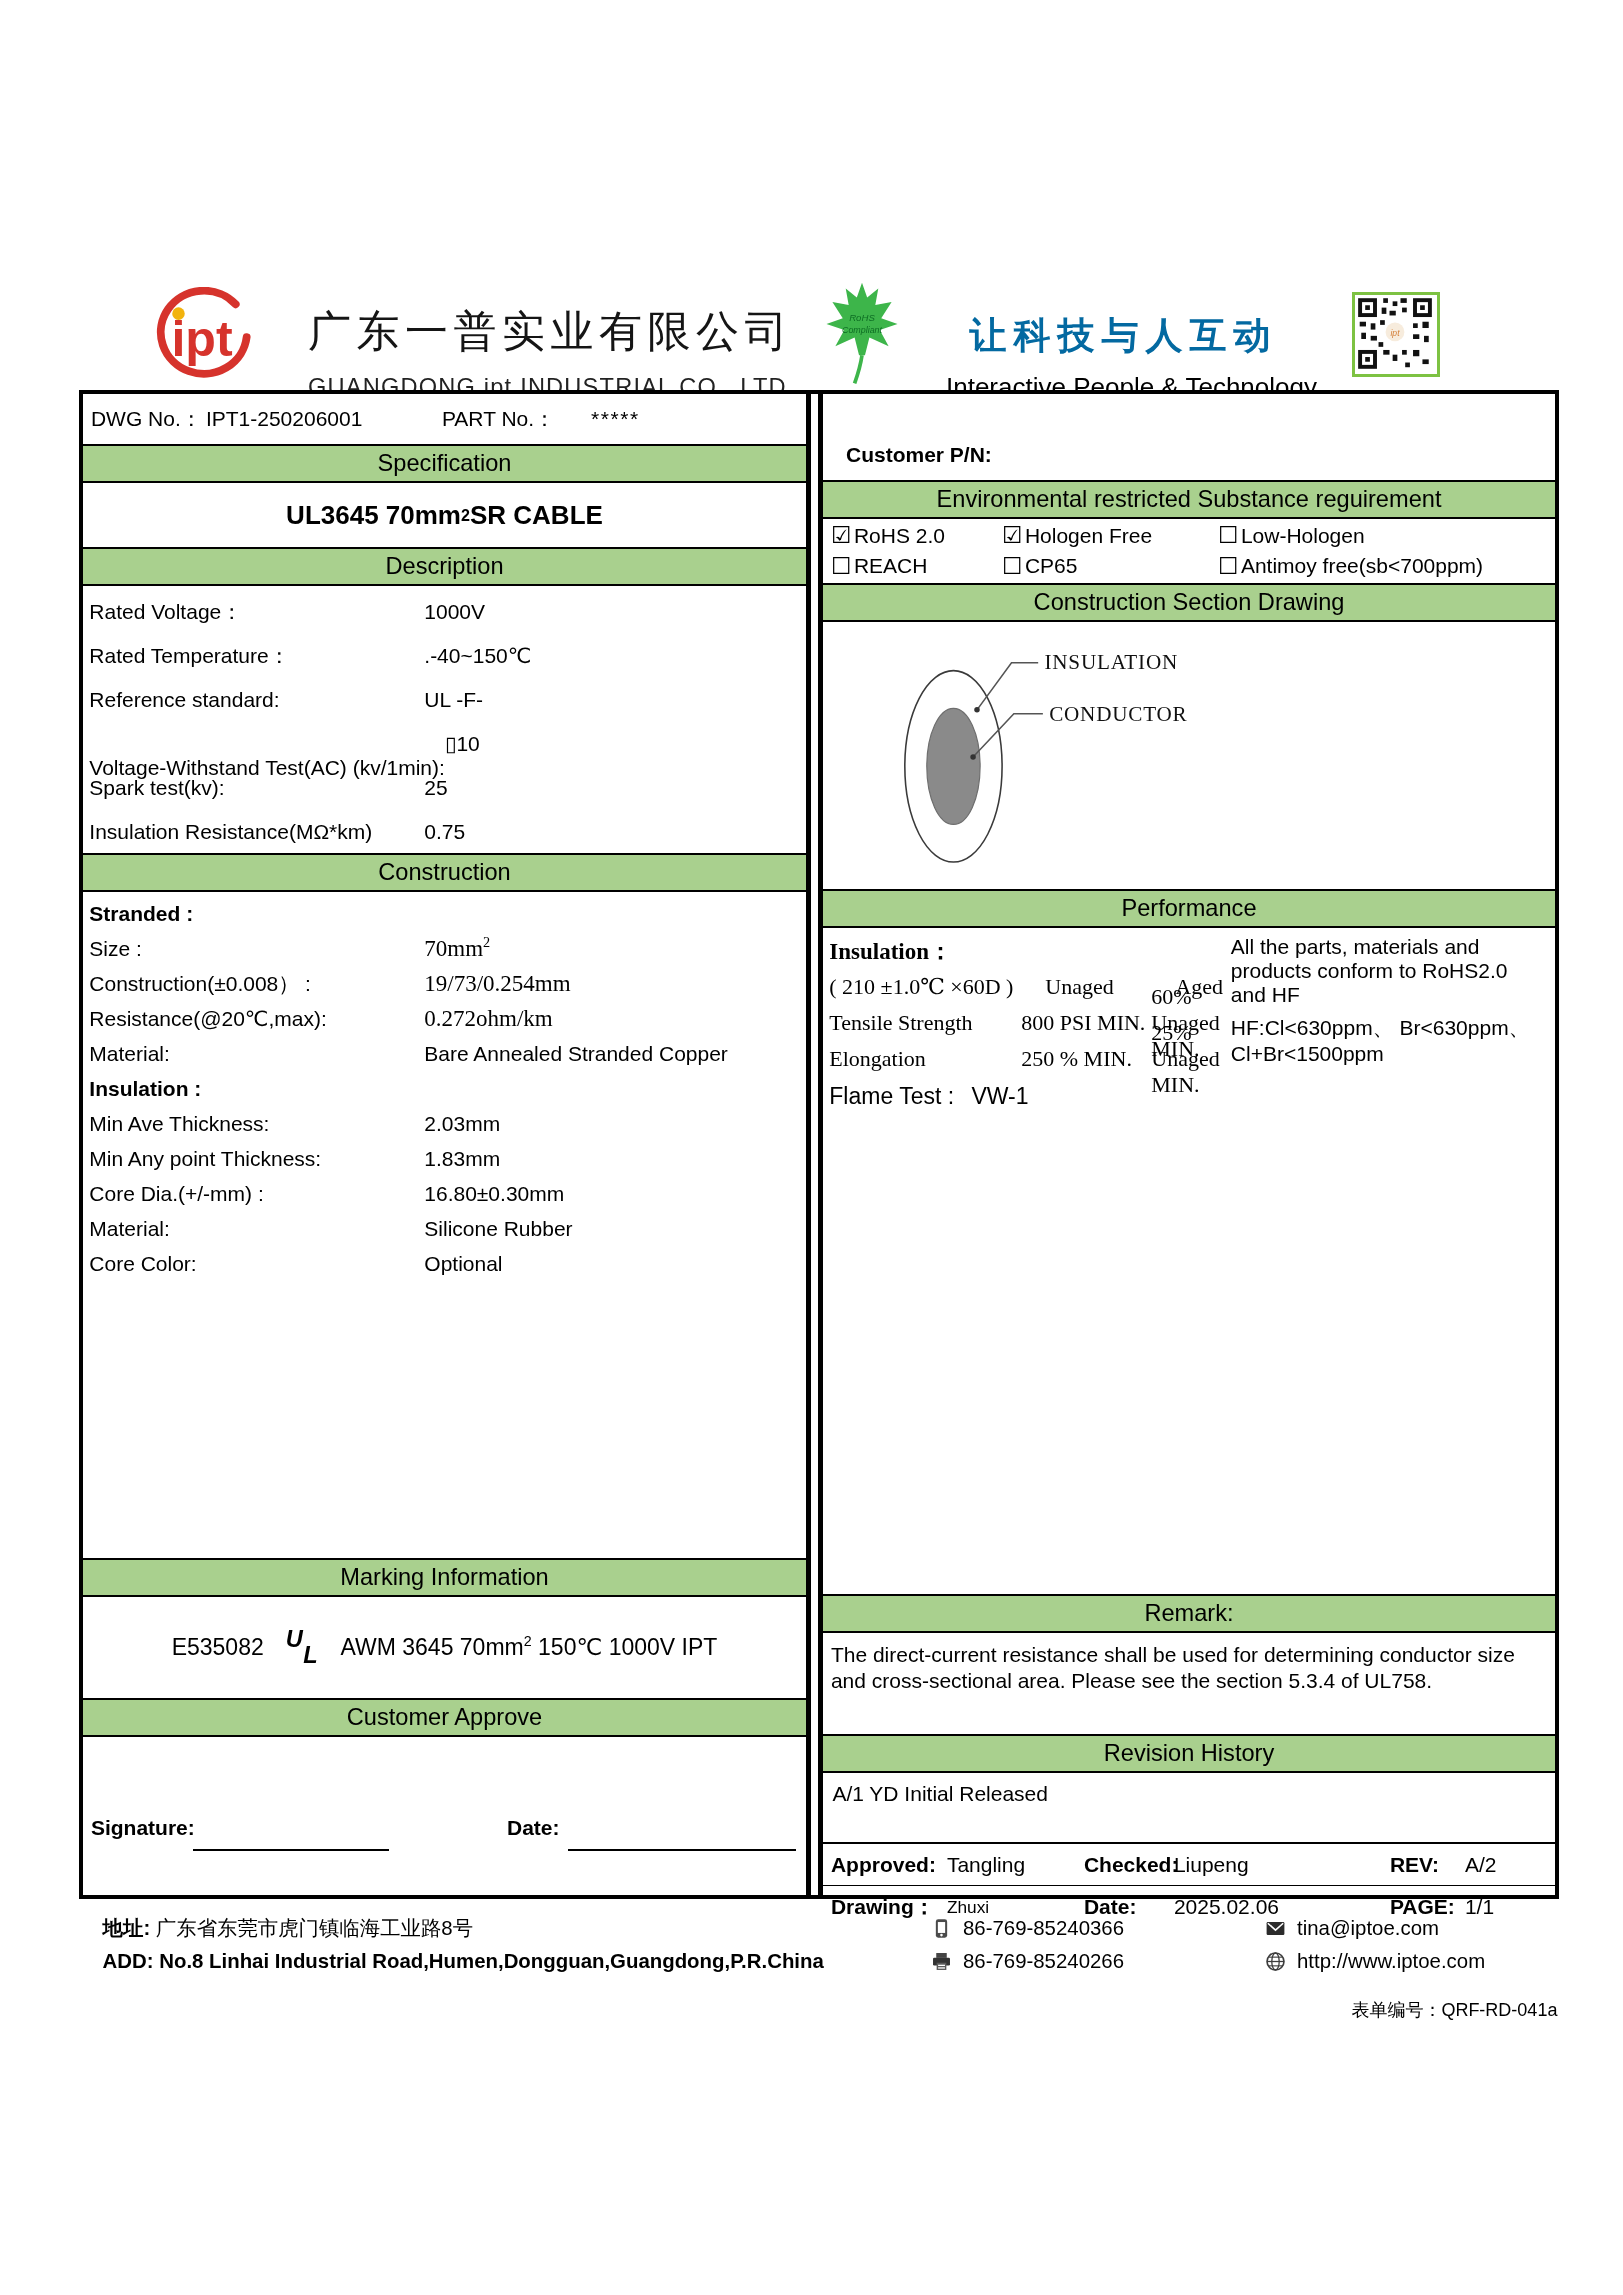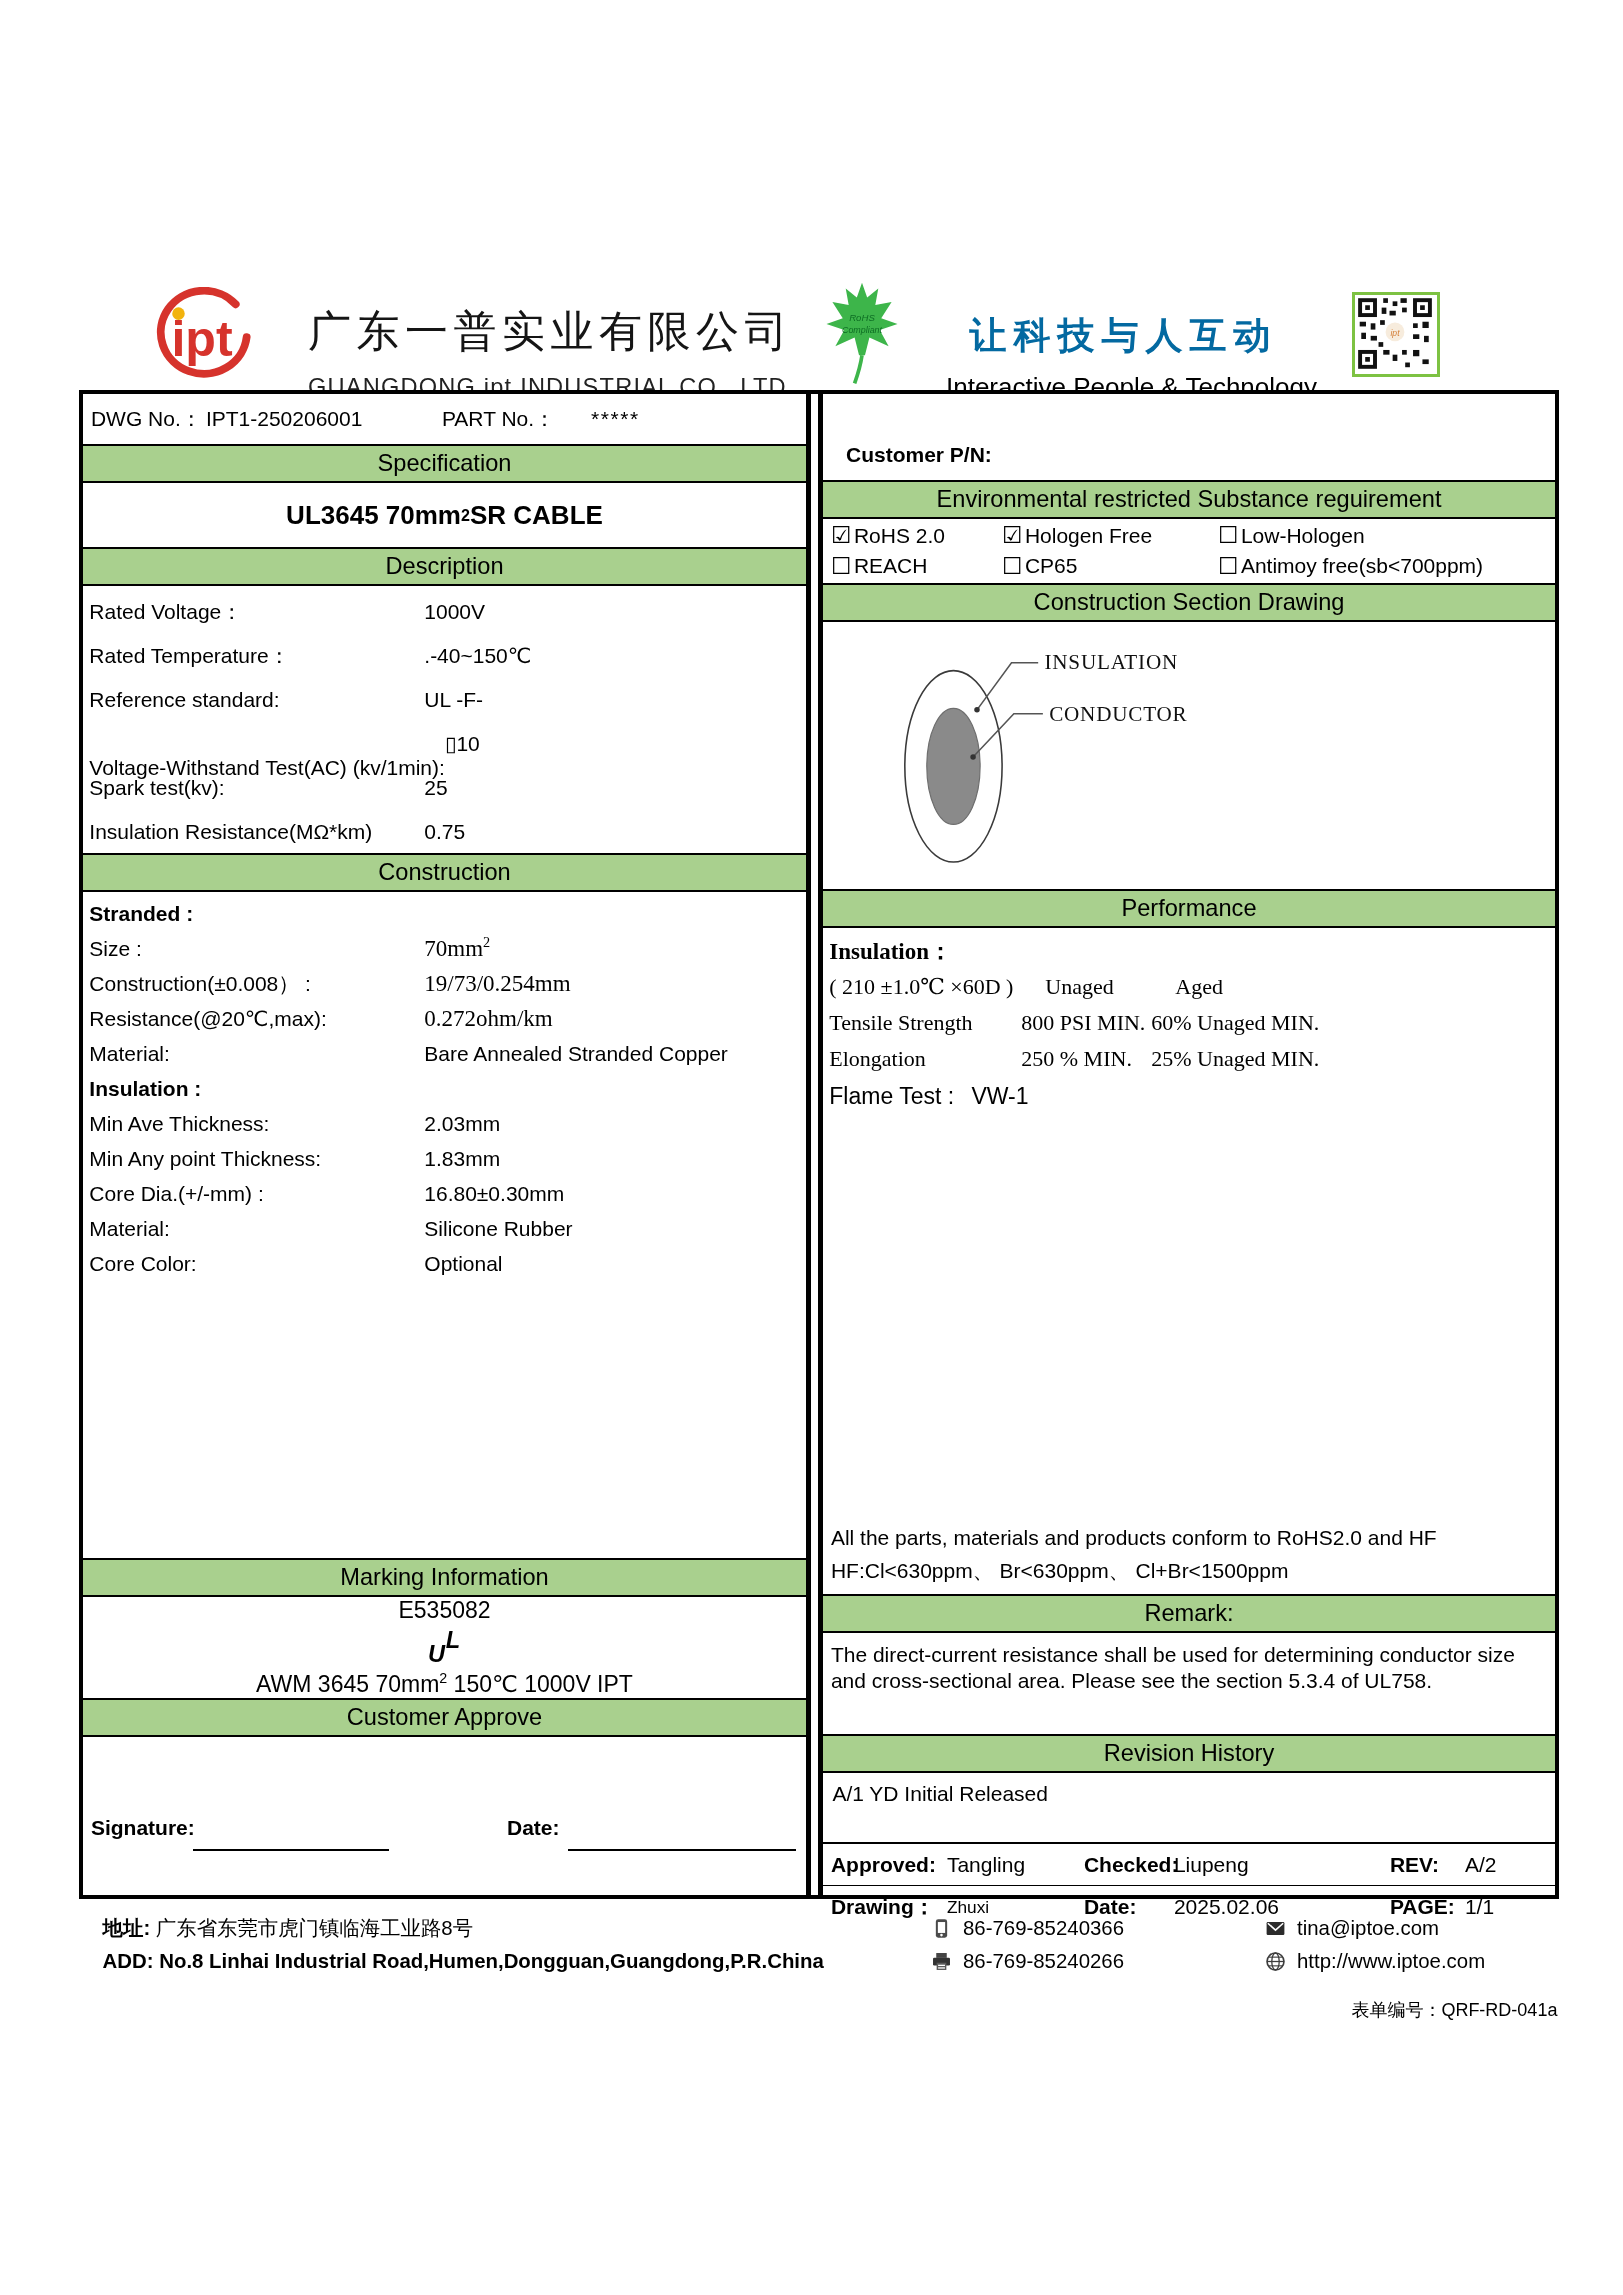--- a/index.html
+++ b/index.html
@@ -43,21 +43,21 @@
   .desc-row .lab { width:335px; flex-shrink:0; }
   .desc-row.inline .lab { width:auto;margin-top:48px; }
 
   .cons-body { height:666px; padding-top:4.7px; flex-shrink:0; }
   .cons-row { height:35px; display:flex; align-items:center; padding-left:6.3px; font-size:21px; }
   .cons-row .lab { width:335px; flex-shrink:0; }
   .cons-row.heading { font-weight:bold; }
   .value-serif { font-family:"Liberation Serif","DejaVu Serif",serif; font-size:23px; }
 
   .mark-body { height:101px; display:flex; align-items:center; justify-content:center; gap:20.4px;
-    font-size:23px; flex-shrink:0;flex-direction:column; }
+    font-size:23px; flex-shrink:0; }
   .ul-mark { position:relative; width:36px; height:36px; display:inline-block; }
   .ul-mark span { position:absolute; font-weight:900; font-size:23.6px; font-style:italic; }
   .ul-u { left:1.6px; top:-3.1px; } .ul-l { right:2.4px; bottom:-3.1px; }
 
   .approve-body { height:155px; position:relative; flex-shrink:0; font-size:21px; }
   .sig-lab { position:absolute; font-weight:bold; }
   .sig-label { left:7.9px; top:79px; }
   .date-label { left:424px; top:79px; }
   .sig-line { position:absolute; border-bottom:2.4px solid #000; height:0.8px; }
   .sig-line1 { left:110px; top:112px; width:196px; }
@@ -68,21 +68,21 @@
 
   .env-body { height:64px; display:flex; flex-direction:column; justify-content:space-evenly;
     padding-left:7.9px; font-size:21px; flex-shrink:0; }
   .env-row { display:flex; }
   .env-item { display:flex; align-items:center; }
   .env-item .bx { font-size:23px; margin-right:2.4px; }
   .env-c1 { width:171px; } .env-c2 { width:216px; }
 
   .draw-body { height:267px; position:relative; flex-shrink:0; }
 
-  .perf-body { height:666px; display:flex; flex-direction:column; flex-shrink:0; }
+  .perf-body { height:666px; display:flex; flex-shrink:0; }
   .perf-top { padding-top:6.3px; }
   .perf-heading { font-family:"Liberation Serif","DejaVu Serif",serif; font-weight:bold;
     font-size:23px; padding-left:6.3px; height:35px; display:flex; align-items:center; }
   .perf-row { height:36px; display:flex; align-items:center; padding-left:6.3px;
     font-family:"Liberation Serif","DejaVu Serif",serif; font-size:22px; }
   .perf-c1 { width:192px; flex-shrink:0; } .perf-row.first .perf-c1 { width:216px; }
   .perf-c2 { width:130px; flex-shrink:0; }
   .flame-row { height:39px; display:flex; align-items:center; padding-left:6.3px; font-size:23px; }
   .flame-row .fl-val { margin-left:17.3px; }
   .perf-spacer { flex:1; }

